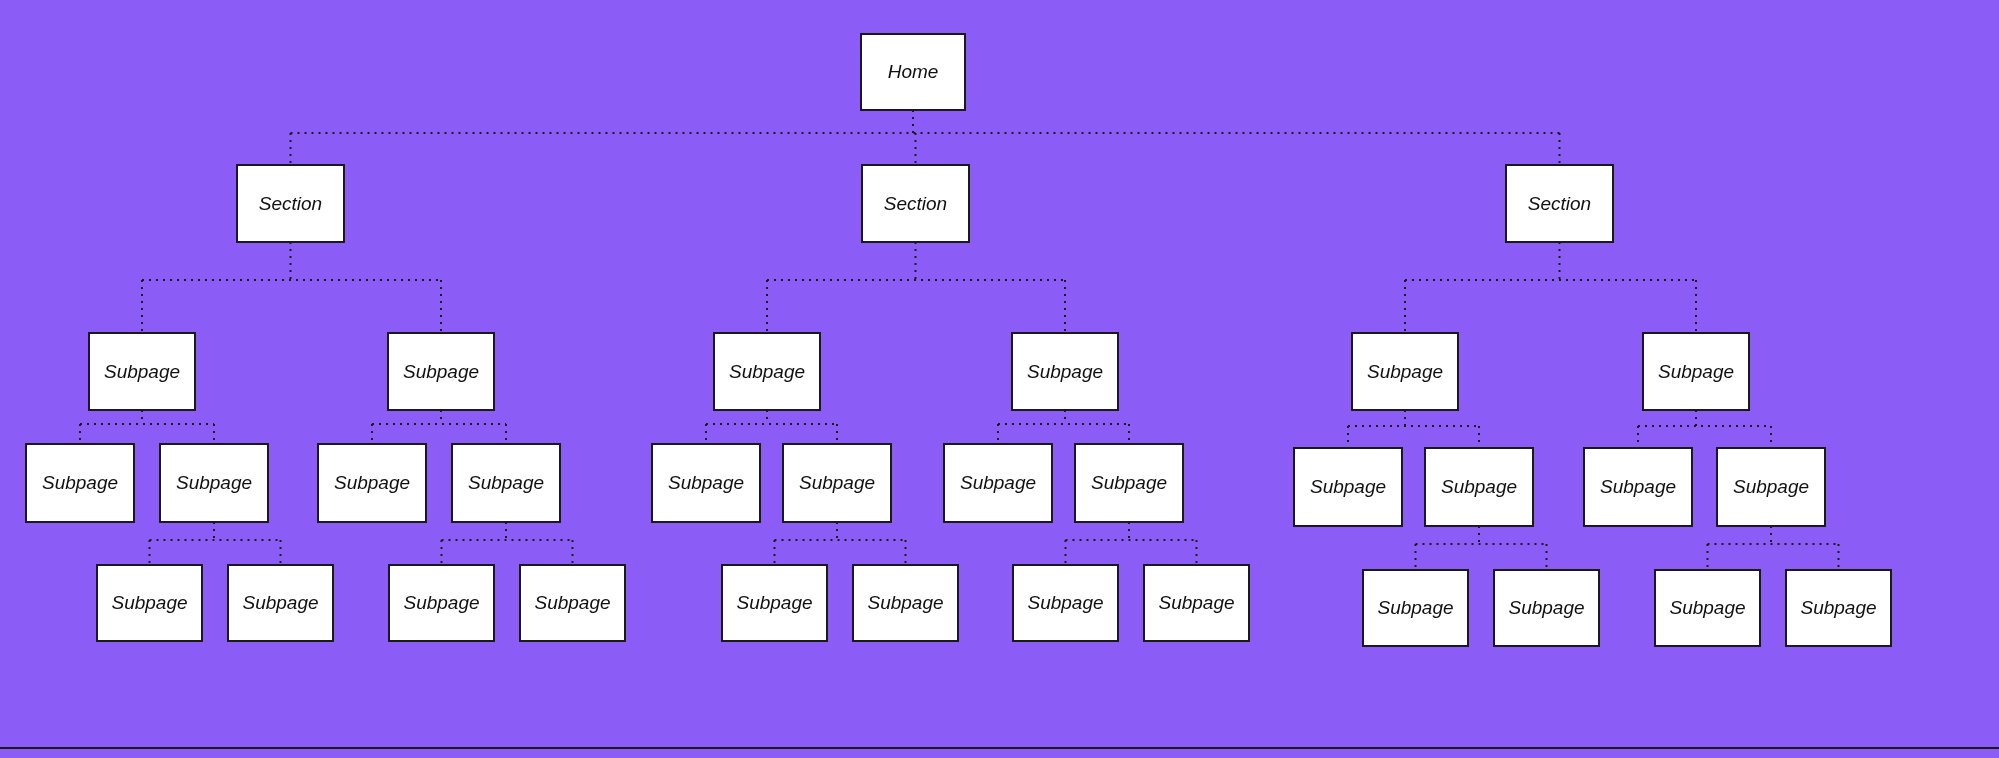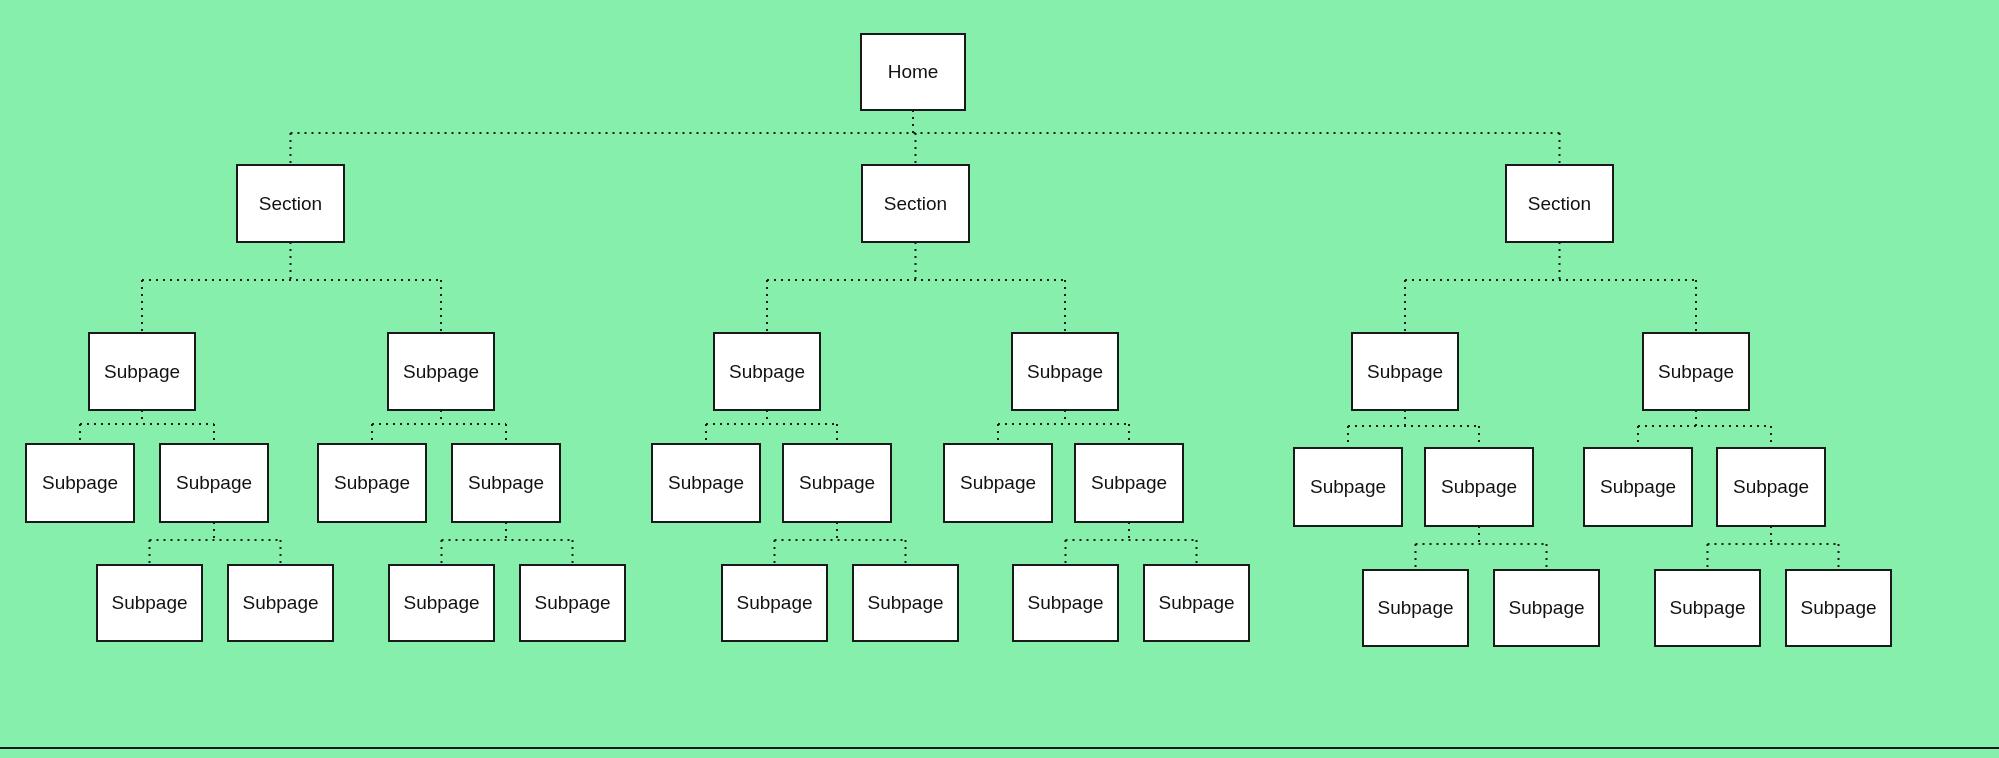--- a/index.html
+++ b/index.html
@@ -10,21 +10,22 @@
   body {
     width: 1999px;
     height: 758px;
     overflow: hidden;
     font-family: "Liberation Sans", sans-serif;
   }
   #sitemap-canvas {
     position: relative;
     width: 1999px;
     height: 758px;
-    background: #86efac;
+    background: #8b5cf6;
+    font-style: italic;
   }
   svg.diagram {
     position: absolute;
     top: 0;
     left: 0;
     width: 1999px;
     height: 758px;
     display: block;
   }
   .node-rect {

